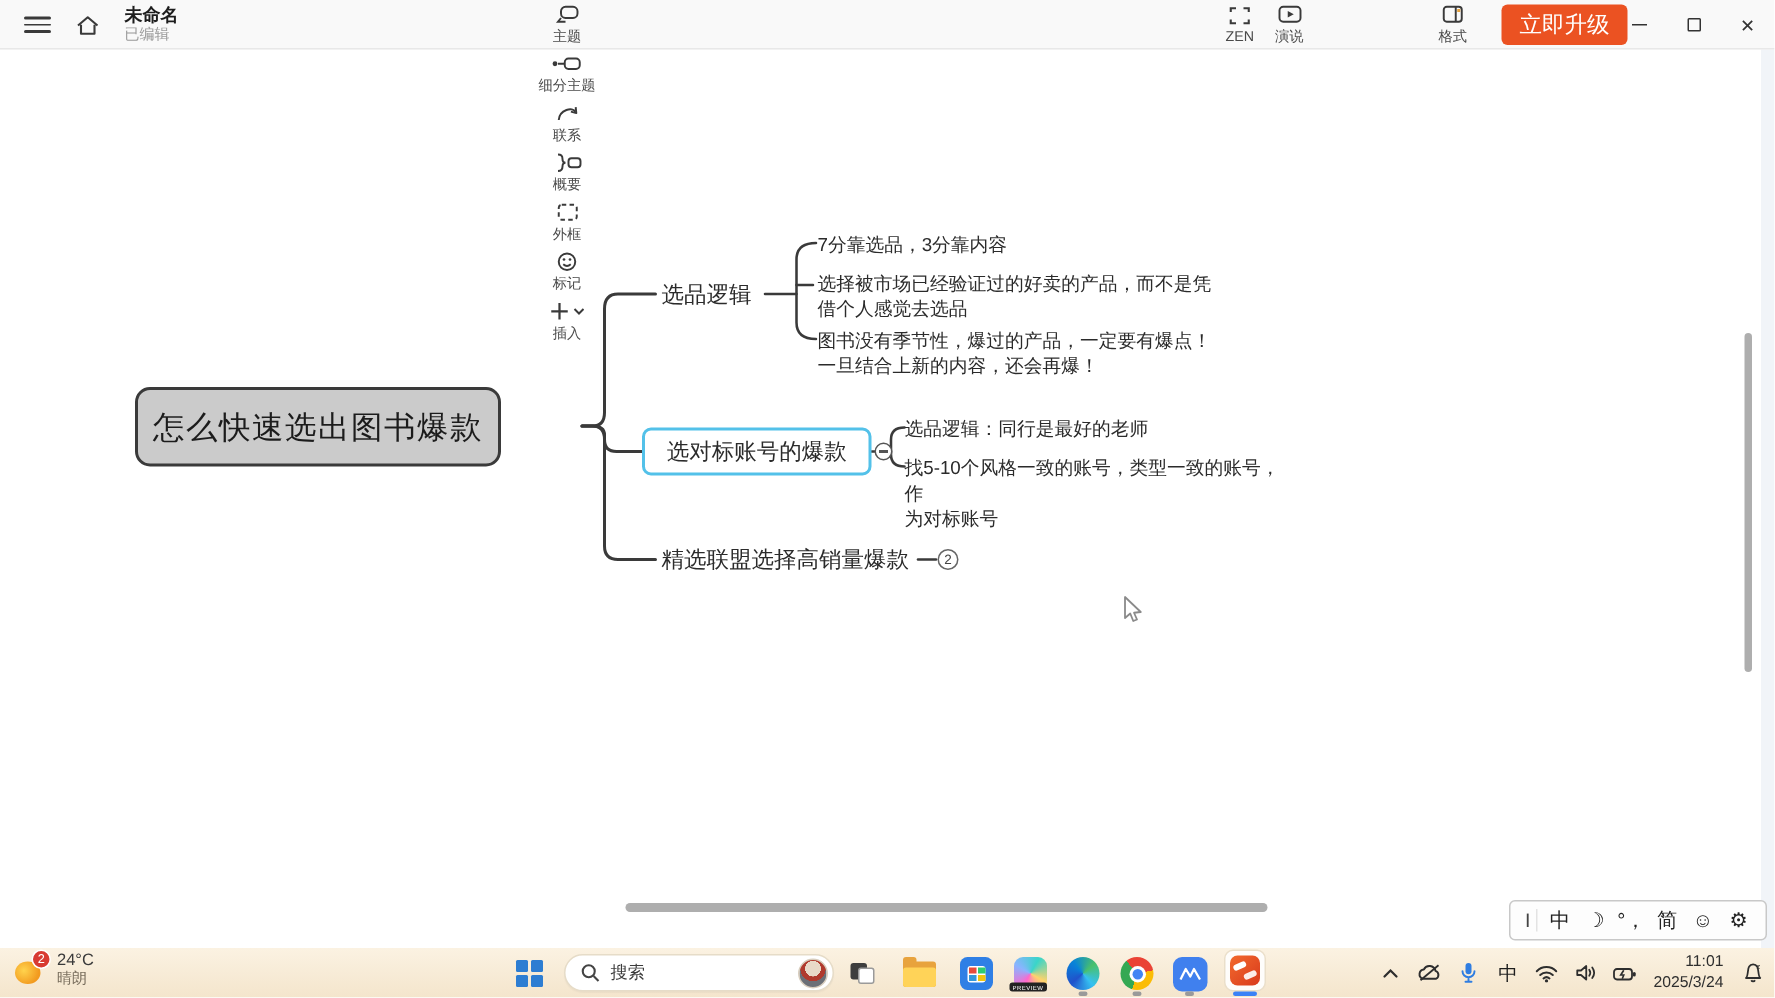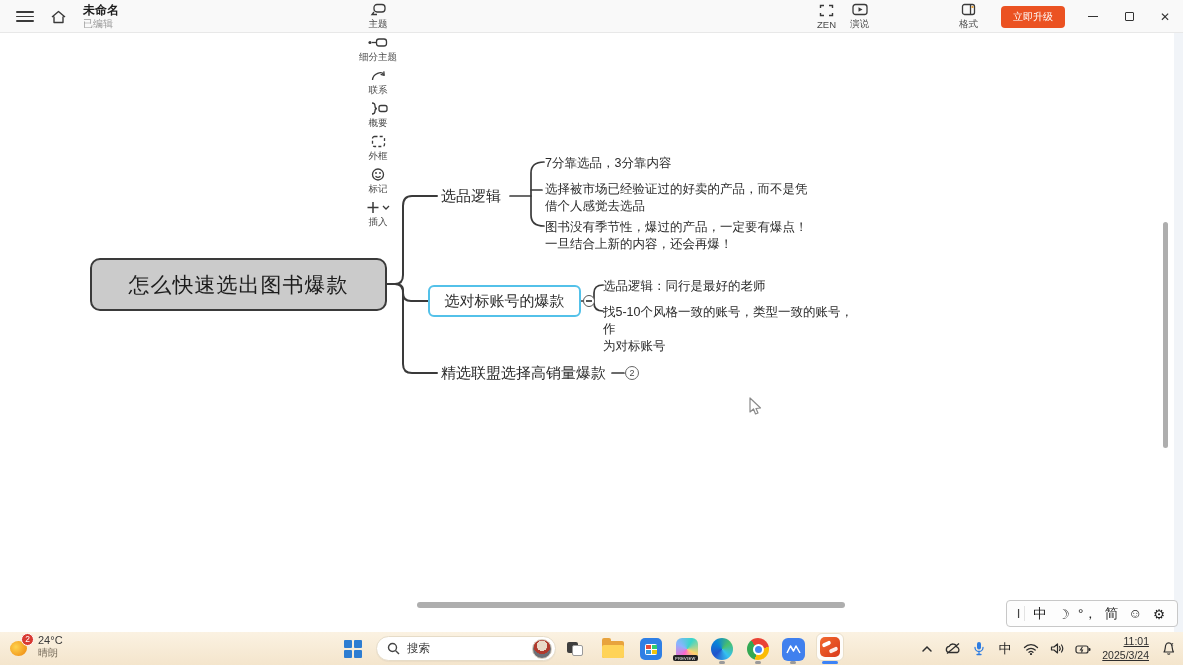--- a/index.html
+++ b/index.html
@@ -15,33 +15,33 @@
   .menu-btn i { display:block; height:1.6px; background:#3a3a3a; border-radius:1px; }
   .home-btn { margin-left:12px; }
   .doc-title { margin-left:16px; line-height:1.15; }
   .doc-title .t { font-size:12px; font-weight:bold; color:#1d1d1d; }
   .doc-title .s { font-size:10px; color:#9a9a9a; }
   .tb-item { display:flex; flex-direction:column; align-items:center; justify-content:center;
     padding:2px 7px; height:33px; color:#3a3a3a; cursor:pointer; }
   .tb-item .lab { font-size:9.5px; margin-top:1px; white-space:nowrap; color:#4a4a4a; }
   .tb-item svg { display:block; }
   .tb-divider { width:1px; height:16px; background:#dcdcdc; margin:0 6px; align-self:center; }
-  .upgrade-btn { background:#eb5222; color:#fff; font-size:10px; padding:4px 12px;
+  .upgrade-btn { background:#eb5222; color:#fff; font-size:15px; padding:4px 12px;
     border-radius:4px; border:none; cursor:pointer; white-space:nowrap; }
   .win-ctl { width:36px; height:33px; display:flex; align-items:center; justify-content:center;
     font-size:12px; color:#333; cursor:pointer; }
   .win-ctl .sq { width:9px; height:9px; border:1px solid #333; border-radius:1px; }
   .win-ctl .mn { width:10px; height:1.4px; background:#333; }
 
   
   #canvas { position:absolute; left:0; top:33px; width:1183px; height:599px; background:#fff; }
   #edge-strip { position:absolute; right:0; top:33px; width:9px; height:599px; background:#f1f4f8; }
   #map-svg { position:absolute; left:0; top:0; width:1183px; height:665px; pointer-events:none; z-index:1; }
   .node { position:absolute; z-index:2; color:#2b2b2b; }
-  #root-node { left:90px; top:258px; width:297px; height:53px; background:#cbcbcb;
+  #root-node { left:90px; top:258px; width:244px; height:53px; background:#cbcbcb;
     border:2px solid #3a3a3a; border-radius:10px; display:flex; align-items:center;
     justify-content:center; font-size:21px; letter-spacing:1px; color:#1c1c1c; cursor:pointer; }
   .branch-label { font-size:15px; white-space:nowrap; cursor:pointer; }
   #branch-0 { left:441px; top:187px; }
   #branch-2 { left:441px; top:364px; }
   #branch-1-box { left:428px; top:285px; width:153px; height:32px; background:#fff;
     border:2px solid #53c1e9; border-radius:6px; display:flex; align-items:center;
     justify-content:center; font-size:15px; cursor:pointer; }
   .child-text { font-size:12.5px; line-height:1.36; white-space:pre-wrap; cursor:pointer; }
   #c00 { left:545px; top:155px; }
@@ -125,21 +125,21 @@
   .appframe { position:absolute; left:816px; top:1px; width:28px; height:28px; background:#fefdfb;
     border:1px solid #eadfca; border-radius:6px; display:flex; align-items:center; justify-content:center; cursor:pointer; }
   .mindapp { position:relative; width:20px; height:20px; border-radius:5px;
     background:linear-gradient(135deg,#f26a2e,#d93a1c); overflow:hidden; }
   .mindapp i { position:absolute; width:9px; height:4px; background:#fff; border-radius:2px; }
   .mindapp i.s1 { left:2px; top:5px; transform:rotate(-25deg); }
   .mindapp i.s2 { left:9px; top:11px; transform:rotate(-25deg); opacity:.9; }
   #tray { position:absolute; right:4px; top:0; height:33px; display:flex; align-items:center; gap:4px; }
   .tray-ic { width:22px; height:26px; display:flex; align-items:center; justify-content:center; cursor:pointer; color:#2e2e2e; }
   .tray-ime { font-size:13px; color:#1e1e1e; }
-  #clock { text-align:right; font-size:10.5px; line-height:1.25; color:#2e2e2e; padding:0 4px; cursor:pointer; white-space:nowrap;text-decoration:underline; }
+  #clock { text-align:right; font-size:10.5px; line-height:1.25; color:#2e2e2e; padding:0 4px; cursor:pointer; white-space:nowrap; }
 </style>
 </head>
 <body>
 
 <div id="stage">
 
   <div id="titlebar">
     <div class="tb-abs" style="left:12px;">
       <div class="menu-btn">
           <i></i>

